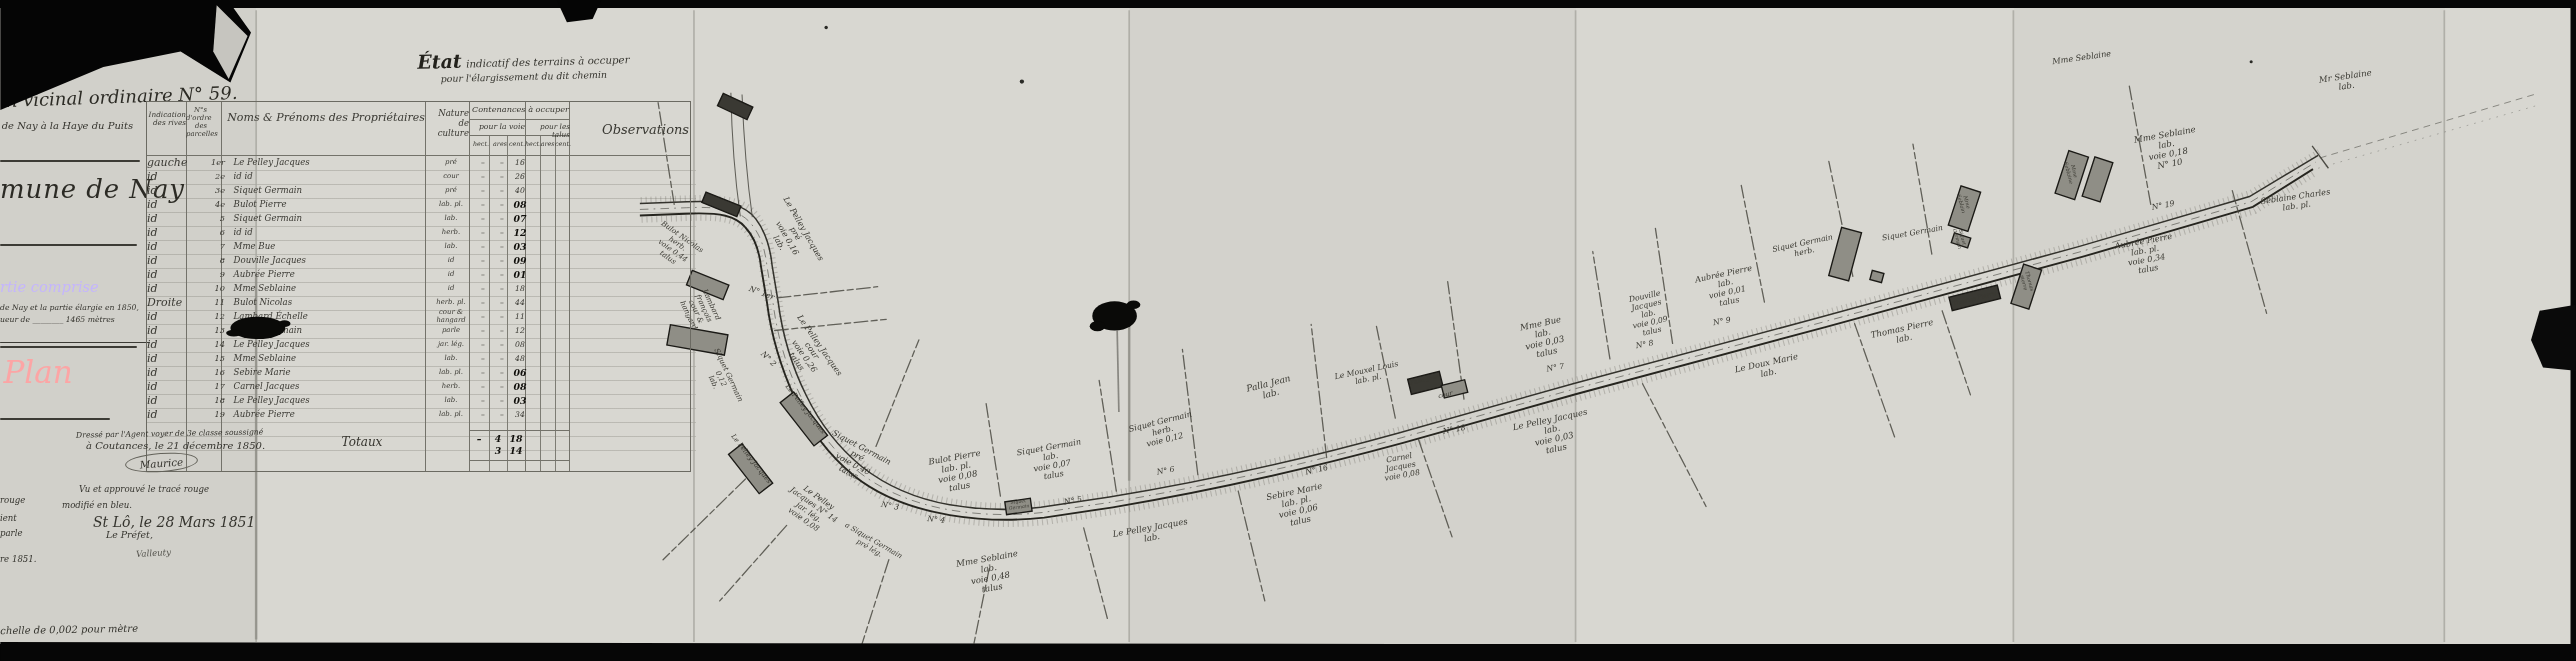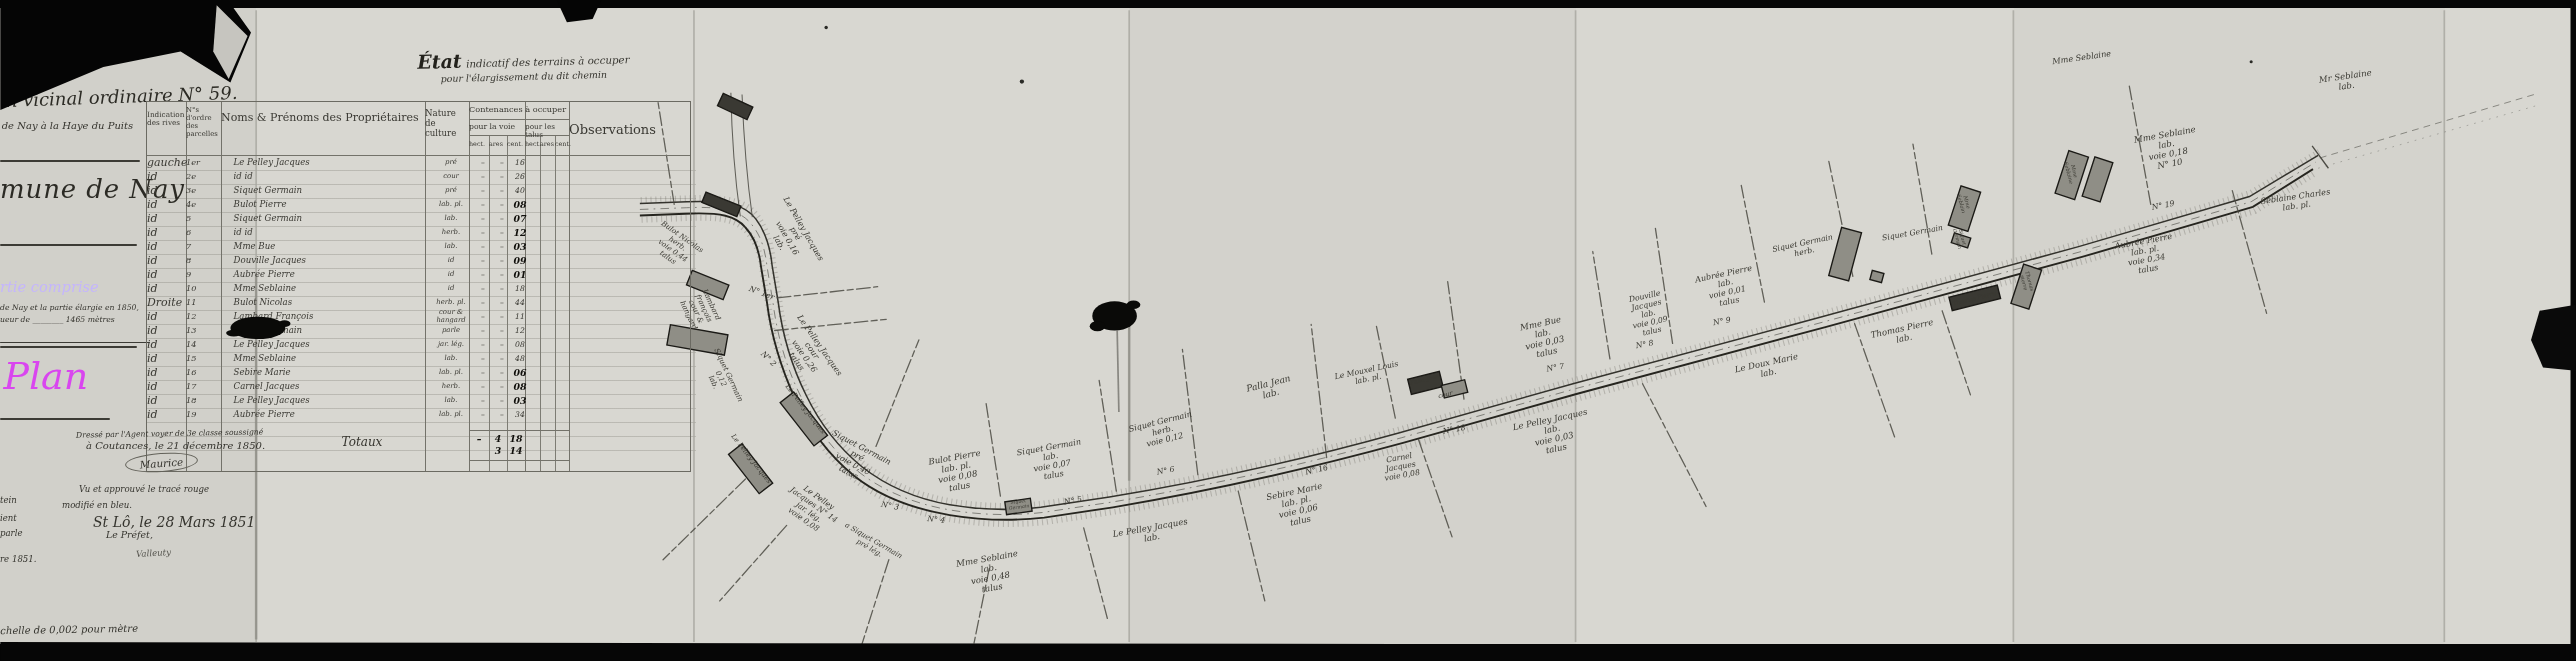--- a/index.html
+++ b/index.html
@@ -7,28 +7,28 @@
          font-family:"DejaVu Serif",serif;color:#35342e;}
   .paper{position:absolute;left:0;top:7.7px;width:2573px;height:636px;background:#d8d7d1;}
   .tint{position:absolute;top:7.7px;height:636px;background:#000;pointer-events:none;}
   .abs{position:absolute;}
   .hw{font-style:italic;white-space:nowrap;}
   .rule{position:absolute;background:#3c3b35;border-radius:1.7px;}
   .ledger{position:absolute;left:146px;top:157px;width:550px;height:302px;
           background:repeating-linear-gradient(to bottom,transparent 0,transparent 13px,rgba(110,108,100,.28) 13px,rgba(110,108,100,.28) 14px);}
   
   .acq-table{position:absolute;left:146px;top:101px;width:543px;height:369px;border:1.3px solid #6b6a62;}
-  .h-cell{position:absolute;text-align:left;line-height:1.15;color:#3a3933;}
+  .h-cell{position:absolute;text-align:right;font-style:italic;line-height:1.15;color:#3a3933;}
   .vl{position:absolute;top:0;bottom:0;width:0.9px;background:#73726a;}
   .vls{position:absolute;top:33px;bottom:0;width:0.9px;background:#7d7c74;}
   .hl{position:absolute;height:0.9px;background:#73726a;}
   .rows{position:absolute;left:0;top:53px;right:0;}
   .t-row{display:flex;height:14px;align-items:center;font-style:italic;font-size:8.6px;color:#3a3933;}
   .c-rive{width:39px;font-size:11px;}
-  .c-num{width:39px;text-align:left;font-size:8.2px;}
+  .c-num{width:39px;text-align:right;font-size:8.2px;}
   .c-nom{width:204px;padding-left:8.6px;box-sizing:border-box;text-align:left;}
   .c-nat{width:44px;text-align:center;font-size:6.9px;}
   .c-h,.c-a,.c-c{text-align:center;font-size:7.7px;}
   .c-h{width:20px;} .c-a{width:18px;} .c-c{width:18px;}
   .bold-ink{font-weight:bold;color:#100f0b;font-size:9.4px;}
   .tv{position:absolute;text-align:center;font-weight:bold;font-style:italic;color:#100f0b;font-size:9.4px;}
   
   .edgeN{fill:none;stroke:#33322c;stroke-width:1.8;}
   .edgeS{fill:none;stroke:#26251f;stroke-width:2.2;}
   .hatch{fill:none;stroke:#55544c;stroke-width:7;stroke-dasharray:1.2 4.5;opacity:.28;}
@@ -189,23 +189,23 @@
     <div class="hw abs" style="left:0;top:86px;font-size:18px;transform:rotate(-2deg);color:#2c2b25;">in vicinal ordinaire N° 59.</div>
     <div class="hw abs" style="left:1.7px;top:120px;font-size:10px;">de Nay à la Haye du Puits</div>
     <div class="rule" style="left:0;top:160px;width:140px;height:1.7px;"></div>
     <div class="hw abs" style="left:0;top:174px;font-size:26px;letter-spacing:0.9px;color:#2c2b25;font-style:italic;">mune de Nay</div>
     <div class="rule" style="left:0;top:244px;width:137px;height:1.7px;"></div>
     <div class="hw abs" style="left:0;top:278px;font-size:14.6px;color:#c4b5fd;">rtie comprise</div>
     <div class="hw abs" style="left:0;top:303px;font-size:7.7px;">de Nay et la partie élargie en 1850,</div>
     <div class="hw abs" style="left:0;top:315px;font-size:7.7px;">ueur de ________ 1465 mètres</div>
     <div class="rule" style="left:0;top:342px;width:150px;height:0.9px;"></div>
     <div class="rule" style="left:0;top:346px;width:137px;height:1.7px;"></div>
-    <div class="hw abs" style="left:3.4px;top:354px;font-size:38px;color:#d946ef;">Plan</div>
+    <div class="hw abs" style="left:3.4px;top:354px;font-size:31px;color:#fca5a5;">Plan</div>
     <div class="rule" style="left:0;top:418px;width:110px;height:2.1px;"></div>
-    <div class="hw abs" style="left:0;top:495px;font-size:8.6px;">tein</div>
+    <div class="hw abs" style="left:0;top:495px;font-size:8.6px;">rouge</div>
     <div class="hw abs" style="left:0;top:513px;font-size:8.6px;">ient</div>
     <div class="hw abs" style="left:0;top:528px;font-size:8.6px;">parle</div>
     <div class="hw abs" style="left:0;top:554px;font-size:8.6px;">re 1851.</div>
     <div class="hw abs" style="left:-6.9px;top:624px;font-size:10px;transform:rotate(-1deg);">Échelle de 0,002 pour mètre</div>
   </div>
 
   <div class="tbl-title">
     <div>
       <span class="big">État</span>
       <span class="rest">indicatif des terrains à occuper</span>
@@ -341,21 +341,21 @@
       <span class="c-num">11</span>
       <span class="c-nom">Bulot Nicolas</span>
       <span class="c-nat">herb. pl.</span>
       <span class="c-h">–</span>
       <span class="c-a">–</span>
       <span class="c-c">44</span>
     </div>
         <div class="t-row">
       <span class="c-rive">id</span>
       <span class="c-num">12</span>
-      <span class="c-nom">Lambard François</span>
+      <span class="c-nom">Lambard Échelle</span>
       <span class="c-nat">cour &amp; hangard</span>
       <span class="c-h">–</span>
       <span class="c-a">–</span>
       <span class="c-c">11</span>
     </div>
         <div class="t-row">
       <span class="c-rive">id</span>
       <span class="c-num">13</span>
       <span class="c-nom">Siquet Germain</span>
       <span class="c-nat">parle</span>

